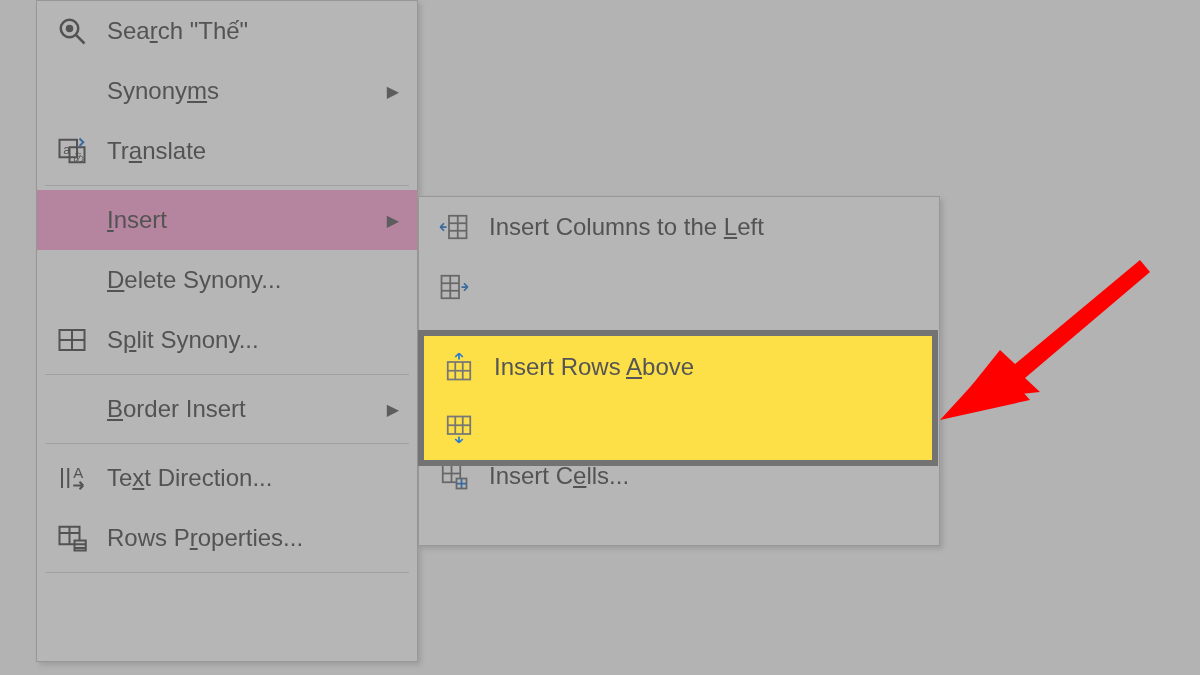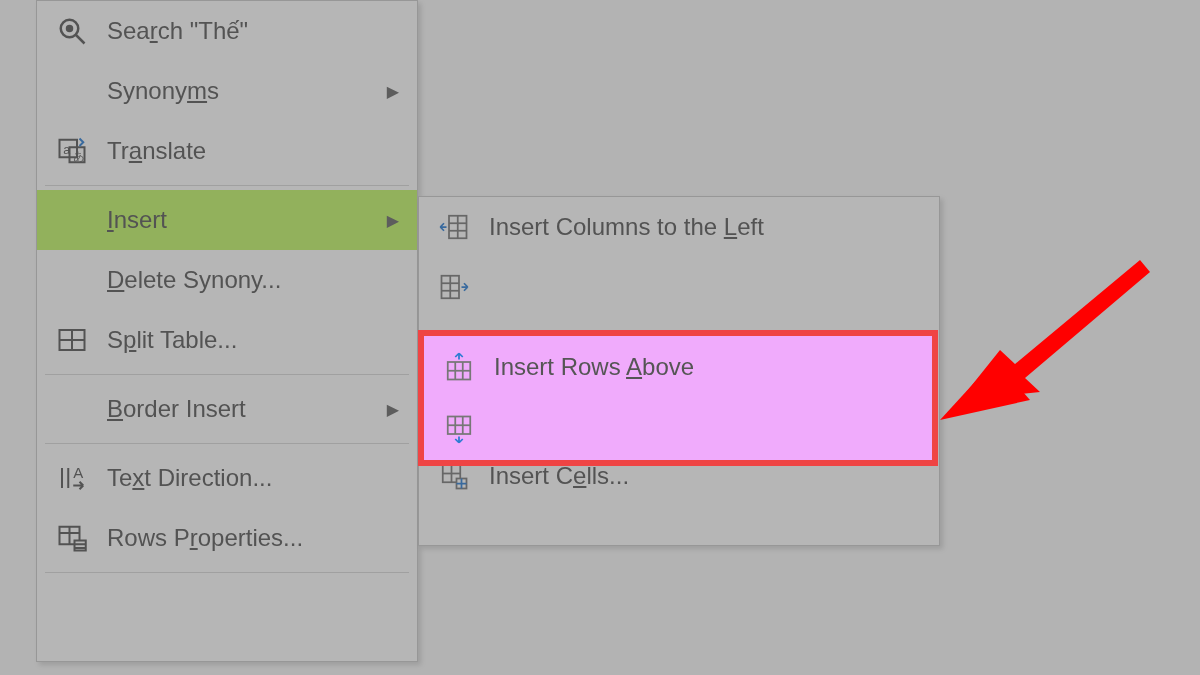--- a/index.html
+++ b/index.html
@@ -4,25 +4,25 @@
 <style>
   html,body{margin:0;padding:0;width:1200px;height:675px;overflow:hidden;font-family:"Segoe UI",Arial,sans-serif;background:#e9e9e9}
   .stage{position:relative;width:1200px;height:675px;background:#f5f5f5}
   .menu{position:absolute;background:#fafafa;border:1px solid #c7c7c7;box-shadow:3px 3px 5px rgba(0,0,0,.15)}
   .menu1{left:36px;top:0;width:380px;height:660px}
   .menu2{left:418px;top:196px;width:520px;height:348px}
   .row{display:flex;align-items:center;height:60px;padding:0 14px 0 0;color:#555;font-size:24px;position:relative}
   .ico{width:70px;display:flex;justify-content:center;align-items:center;color:#666}
   .lbl{flex:1;white-space:nowrap}
   .arrw{width:20px;text-align:center;color:#666;font-size:16px}
-  .row.hi{background:#bef264}
+  .row.hi{background:#f9a8d4}
   .sep{height:0;border-top:1px solid #d6d6d6;margin:4px 8px}
   .under{text-decoration:underline}
   .dim{position:absolute;inset:0;background:rgba(80,80,80,.40);pointer-events:none}
-  .hiBox{position:absolute;left:418px;top:330px;width:520px;height:136px;background:#f0abfc;border:6px solid #ef4444;box-sizing:border-box;pointer-events:none}
+  .hiBox{position:absolute;left:418px;top:330px;width:520px;height:136px;background:#fde047;border:6px solid #737373;box-sizing:border-box;pointer-events:none}
   .hiBox .row{height:62px}
   svg{display:block}
   .arrow-ann{position:absolute;left:940px;top:260px;pointer-events:none}
 </style>
 </head>
 <body>
 <div class="stage">
 
 <div class="menu menu1">
   <div class="row">
@@ -63,21 +63,21 @@
     <span class="lbl"><span></span><span class="under">D</span><span>elete Synony...</span></span>
   </div>
   <div class="row">
     <span class="ico">
       <svg width="30" height="30" viewBox="0 0 24 24" fill="none" stroke="#555" stroke-width="1.6">
             <rect x="2" y="4" width="20" height="16"></rect>
             <line x1="12" y1="4" x2="12" y2="20"></line>
             <line x1="2" y1="12" x2="22" y2="12"></line>
           </svg>
     </span>
-    <span class="lbl"><span>S</span><span class="under">p</span><span>lit Table...</span></span>
+    <span class="lbl"><span>S</span><span class="under">p</span><span>lit Synony...</span></span>
   </div>
   <div class="sep"></div>
   <div class="row">
     <span class="ico"></span>
     <span class="lbl"><span></span><span class="under">B</span><span>order Insert</span></span>
     <span class="arrw">▶</span>
   </div>
   <div class="sep"></div>
   <div class="row">
     <span class="ico">

